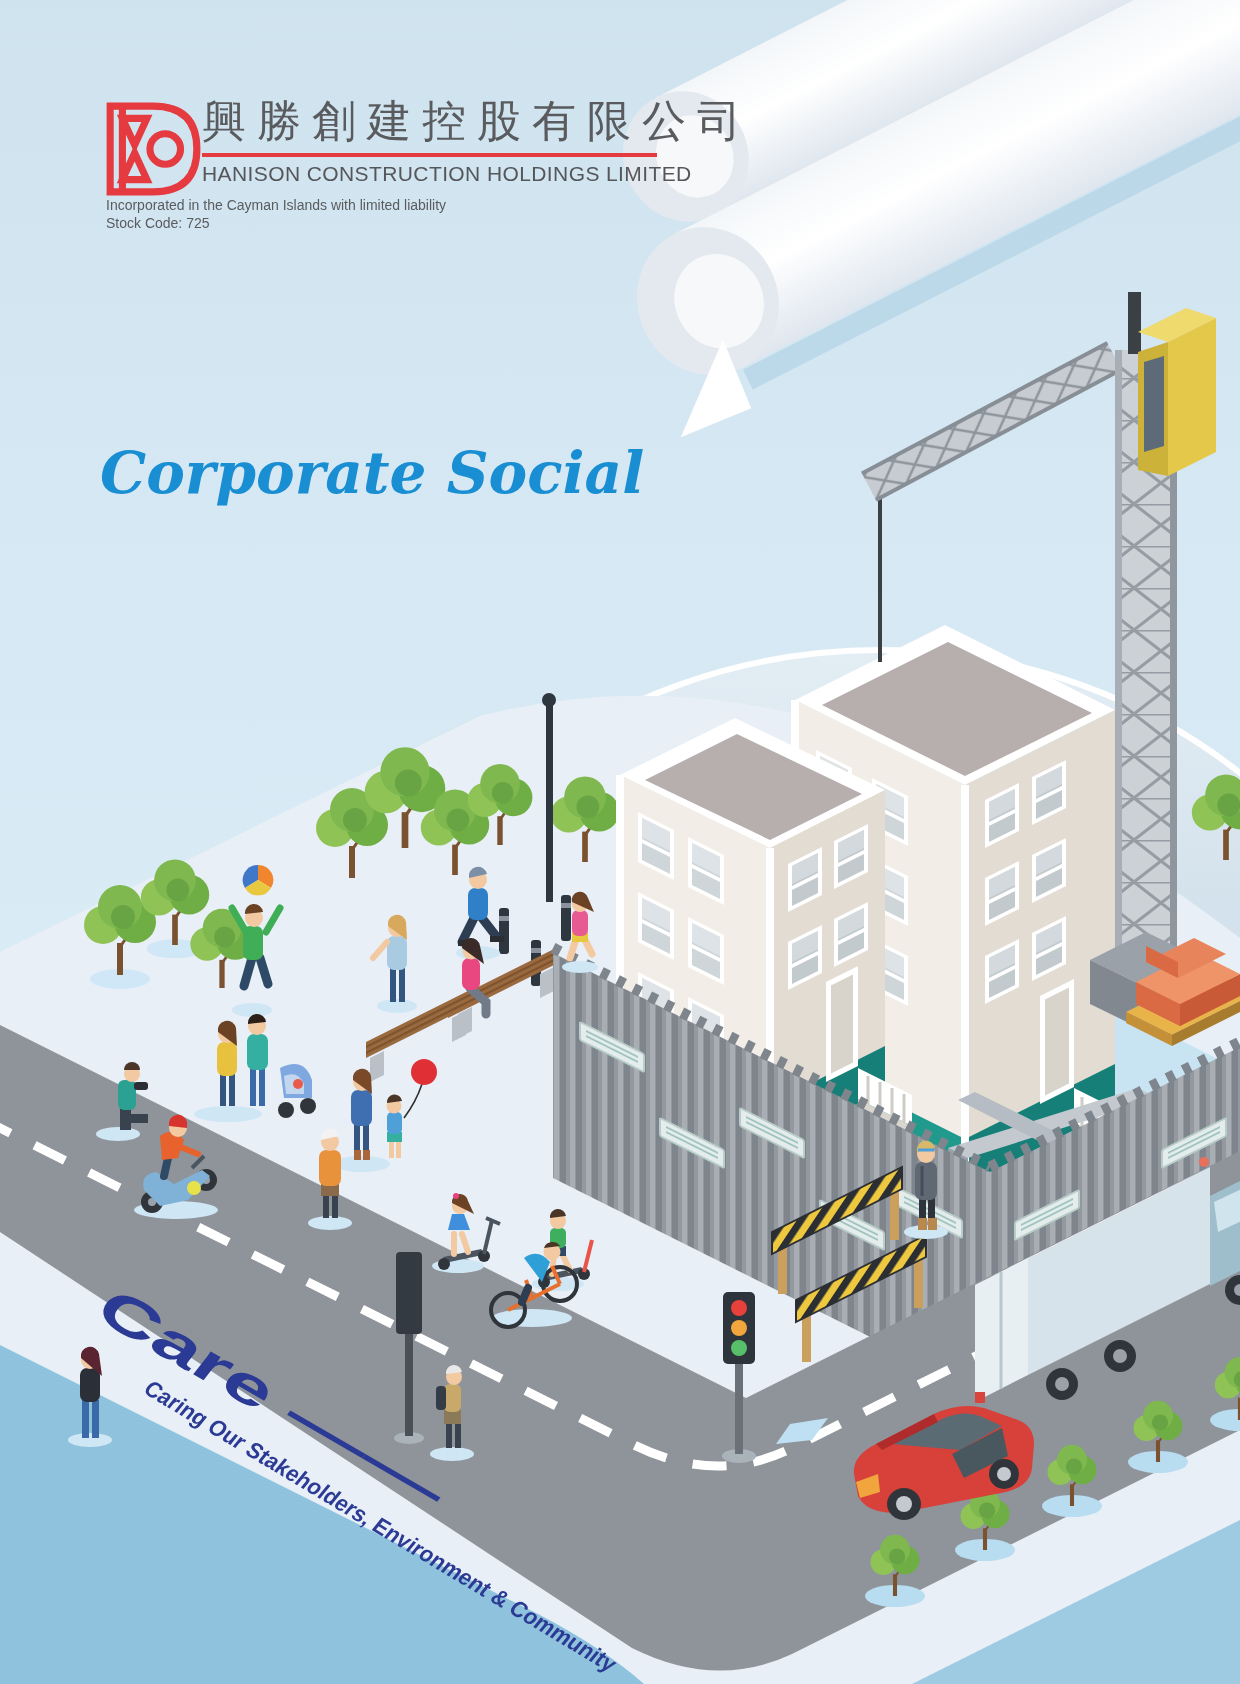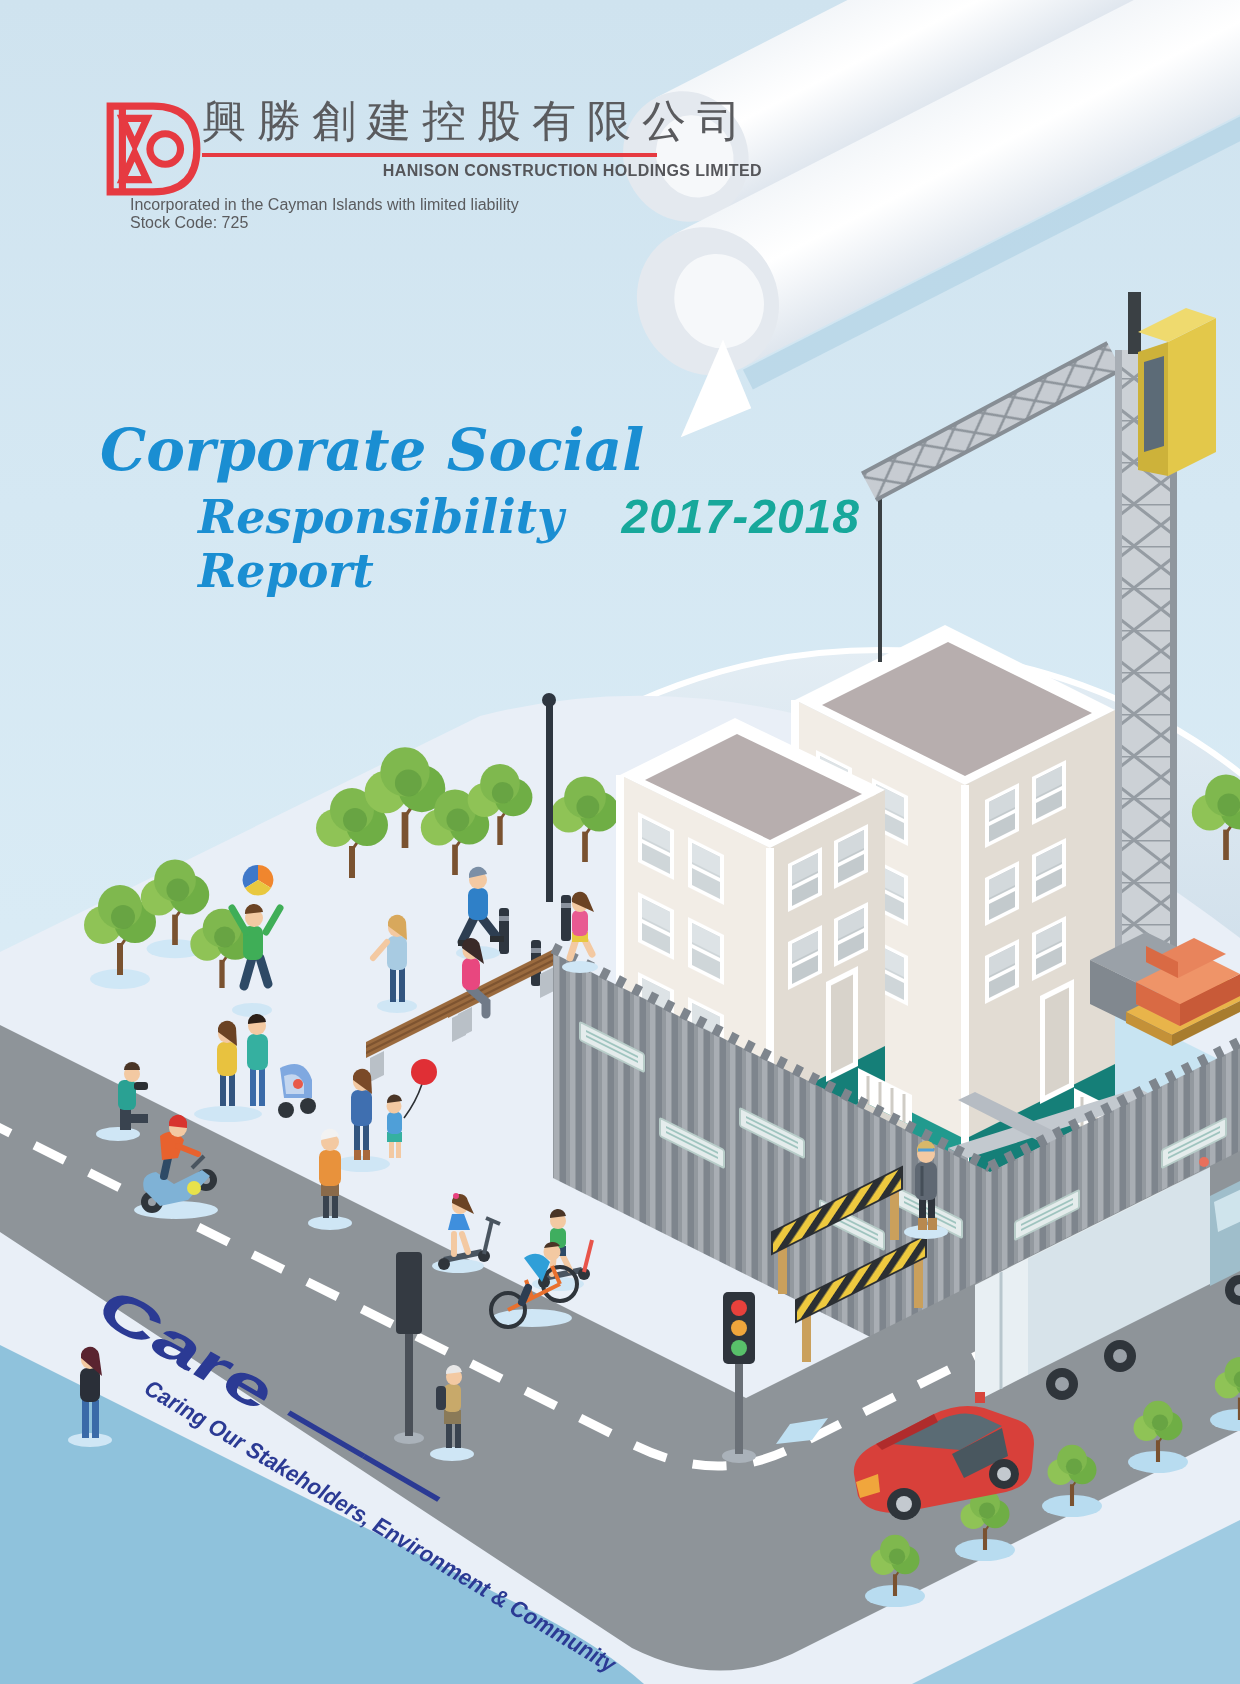--- a/index.html
+++ b/index.html
@@ -8,24 +8,24 @@
     background:linear-gradient(180deg,#cfe3ef 0%,#d5e8f3 30%,#d9ebf5 55%,#dceef7 100%);
     font-family:"Liberation Sans","DejaVu Sans",sans-serif;
   }
   svg.scene{position:absolute;left:0;top:0;width:1240px;height:1684px;display:block;}
   
   .header{position:absolute;left:102px;top:95px;width:720px;z-index:5;}
   .logo{position:absolute;left:0;top:2px;width:102px;height:104px;}
   .head-text{position:absolute;left:100px;top:0;width:560px;}
   .zh{font-family:"DejaVu Sans",sans-serif;font-size:44px;line-height:52px;letter-spacing:11px;color:#5a5b5e;white-space:nowrap;}
   .rule{width:455px;height:4px;background:#e63a41;margin-top:6px;}
-  .en{font-size:16px;font-weight:bold;letter-spacing:0.4px;color:#55565a;margin-top:5px;white-space:nowrap;text-align:right;}
-  .subnotes{position:absolute;left:4px;top:101px;font-size:16px;line-height:18px;color:#5a5b5e;white-space:nowrap;margin-left:24px;}
+  .en{font-size:21px;font-weight:normal;letter-spacing:0.4px;color:#55565a;margin-top:5px;white-space:nowrap;}
+  .subnotes{position:absolute;left:4px;top:101px;font-size:14px;line-height:18px;color:#5a5b5e;white-space:nowrap;}
   
-  .title-block{position:absolute;left:100px;top:419px;z-index:5;width:760px;}
+  .title-block{position:absolute;left:100px;top:442px;z-index:5;width:760px;}
   .script{font-family:"DejaVu Serif","Liberation Serif",serif;font-style:italic;font-weight:700;color:#1a8ed2;}
   .t1{font-size:58px;line-height:62px;}
   .t2row{display:flex;align-items:baseline;margin-top:8px;padding-left:98px;}
   .t2{font-size:46px;}
   .years{font-family:"Liberation Sans",sans-serif;font-style:italic;font-weight:bold;font-size:48px;letter-spacing:1px;color:#17a89b;margin-left:16px;white-space:nowrap;}
 </style>
 </head>
 <body>
 
 <div class="page">
@@ -577,19 +577,15 @@
     <div class="en">HANISON CONSTRUCTION HOLDINGS LIMITED</div>
   </div>
   <div class="subnotes">
     <div>Incorporated in the Cayman Islands with limited liability</div>
     <div>Stock Code: 725</div>
   </div>
 </div>
 
 <div class="title-block">
   <div class="script t1">Corporate Social</div>
-  <div class="t2row">
-    <span class="script t2">Responsibility Report</span>
-    <span class="years">2017-2018</span>
-  </div>
 </div>
 
 </div>
 
 </body></html>

